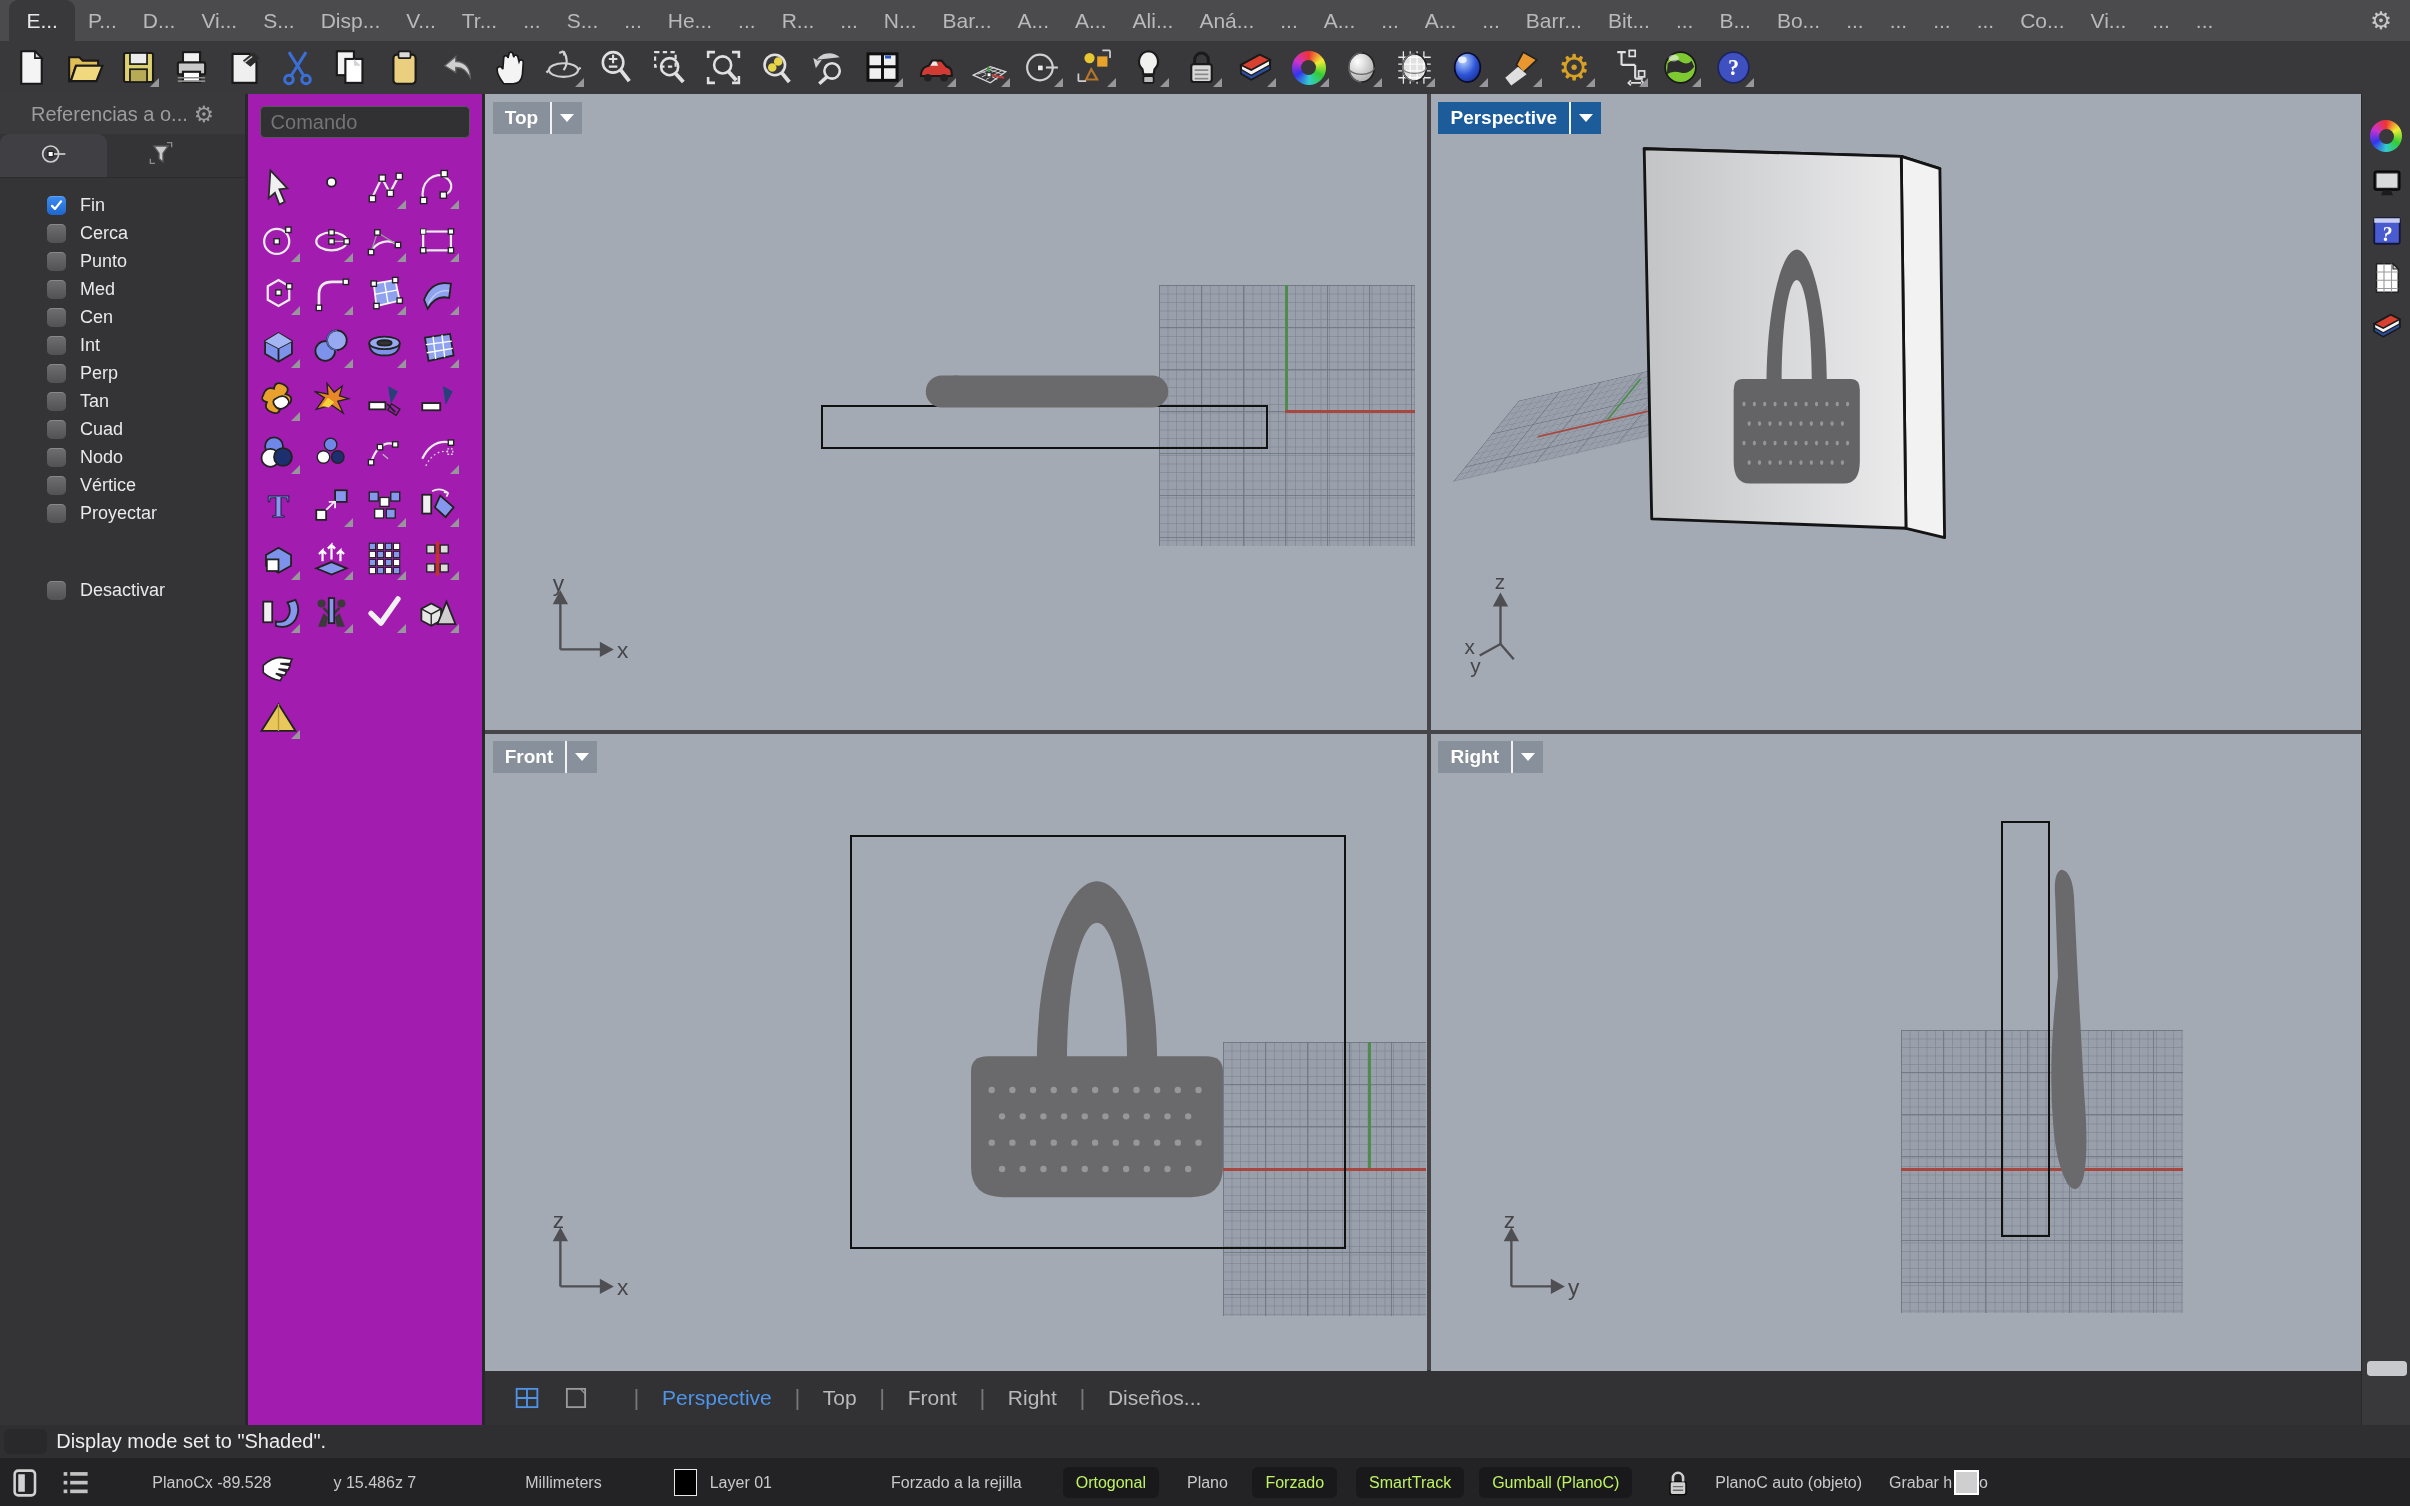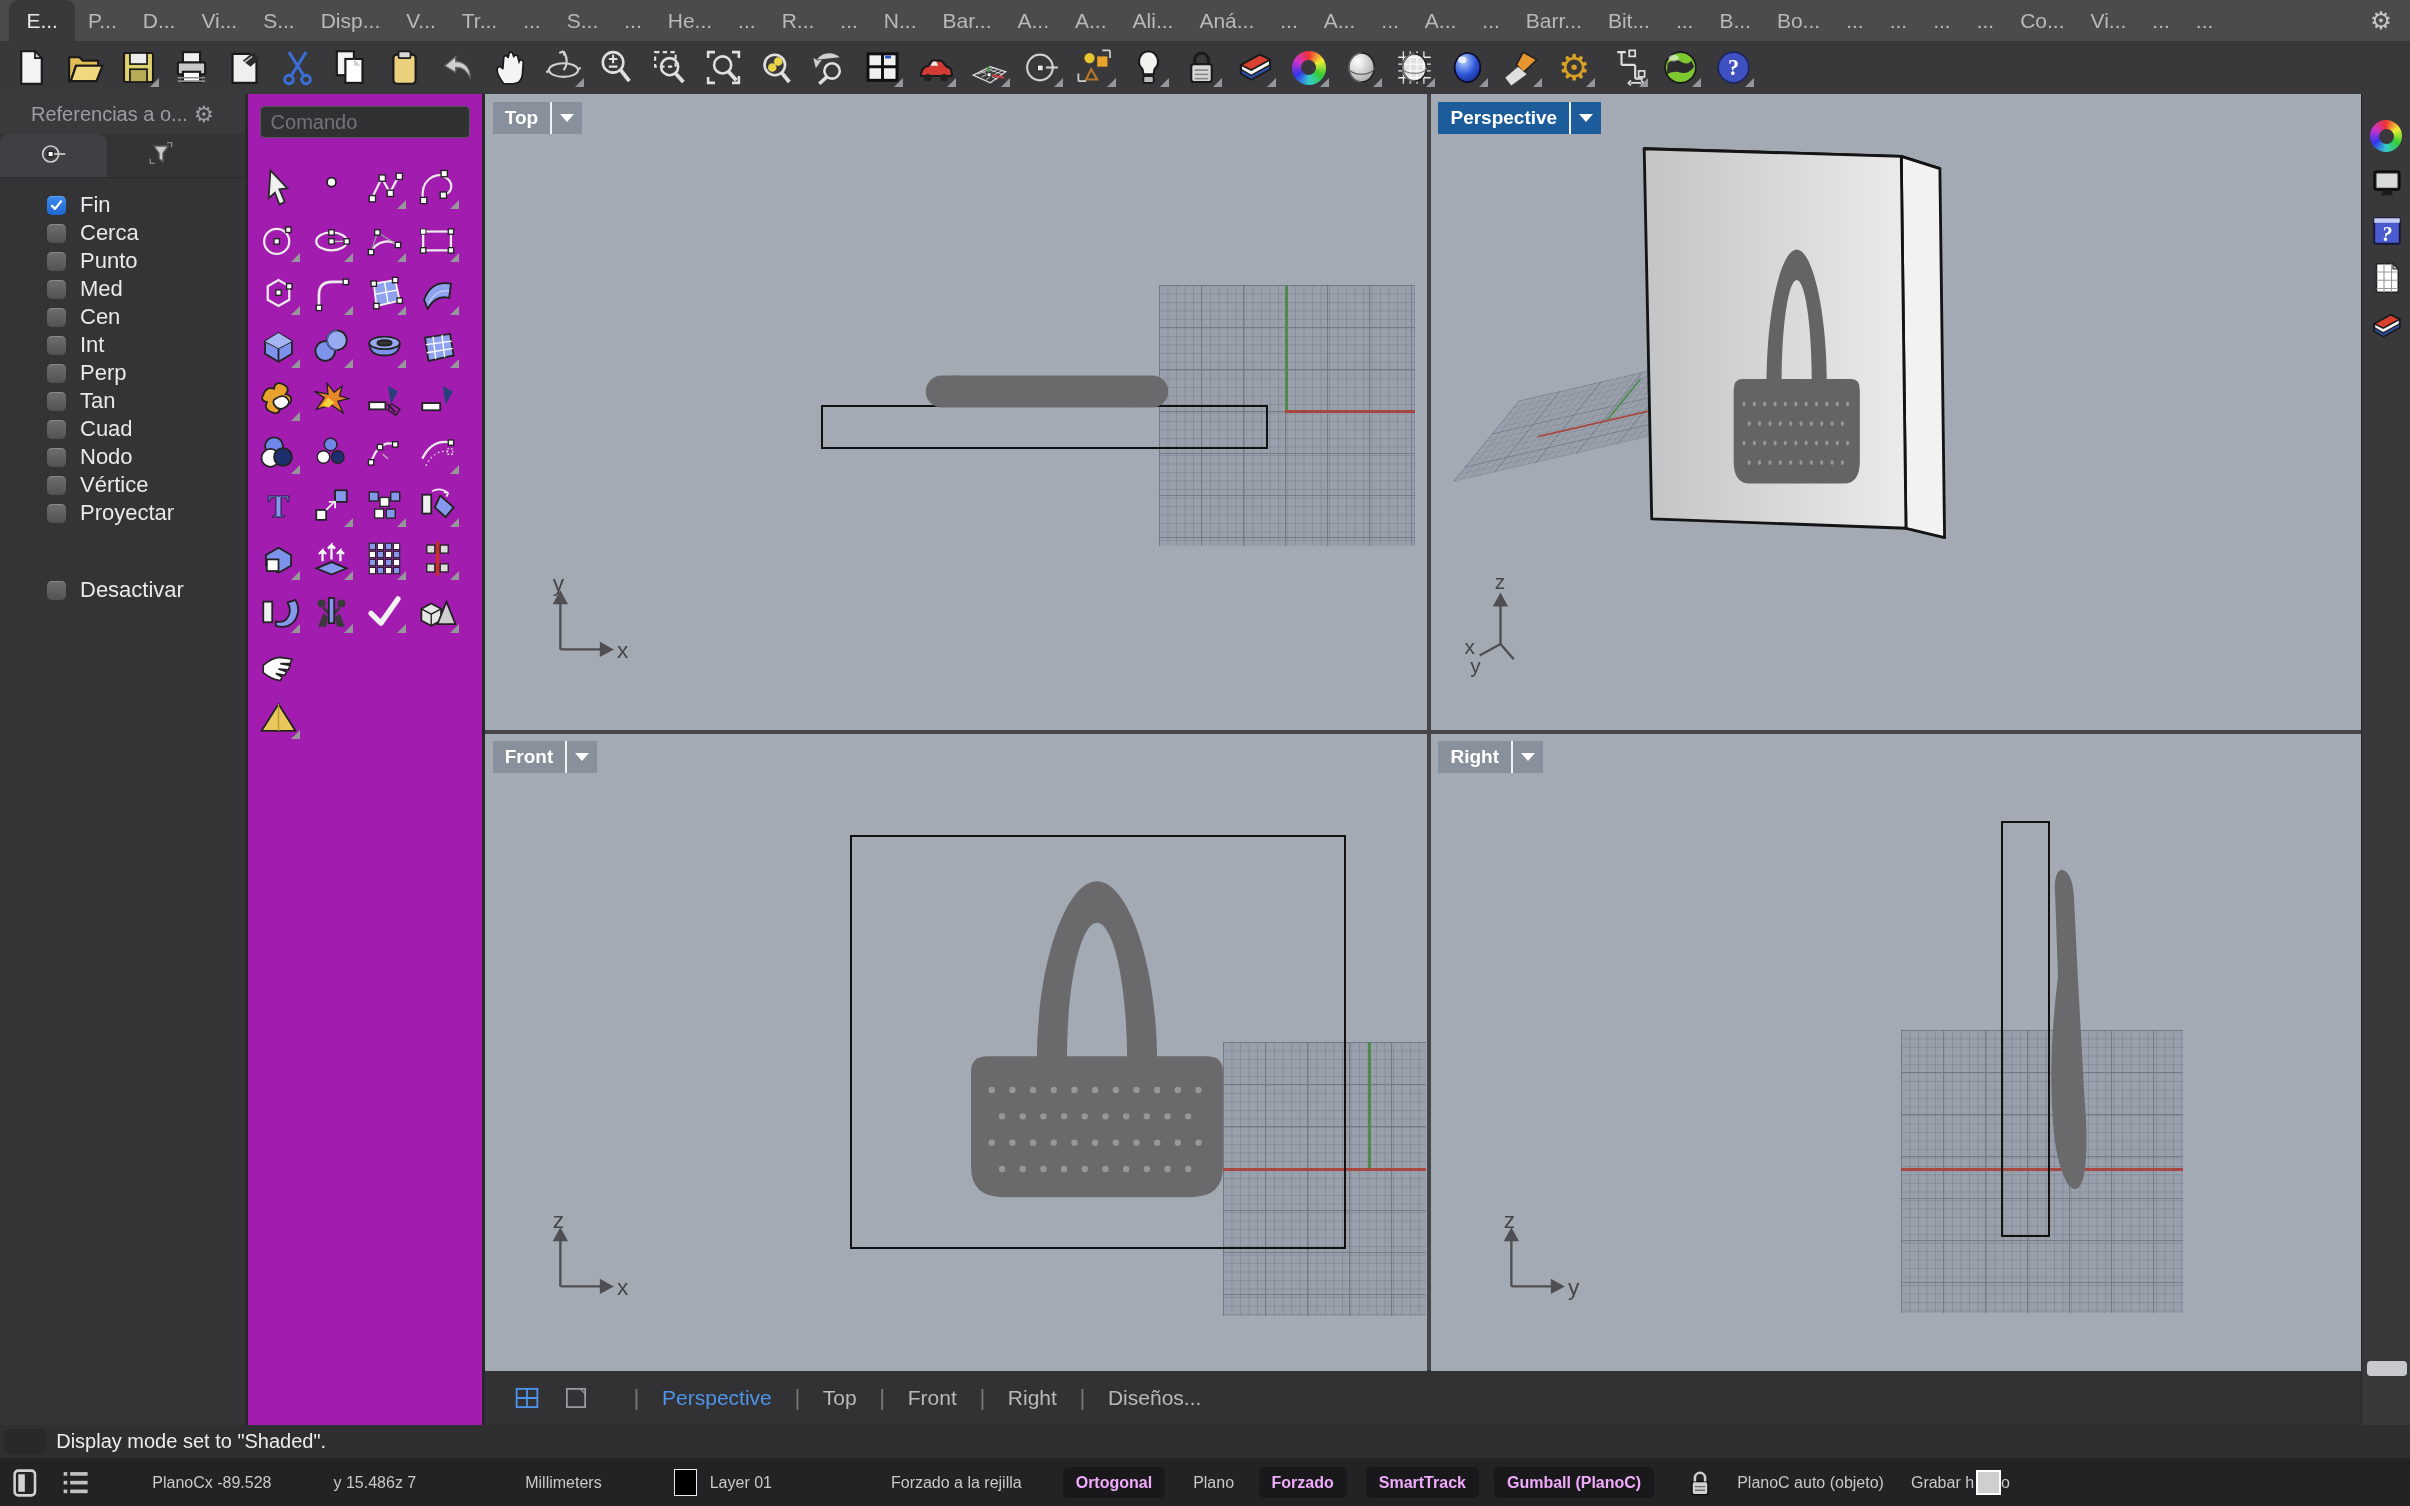--- a/index.html
+++ b/index.html
@@ -25,21 +25,21 @@
   .osnap-title .g{font-size:22.6px;color:#9c9ca0;}
   .osnap-tabs{height:43px;display:flex;border-bottom:1.9px solid #2b2b2d;}
   .otab{width:107px;display:flex;align-items:center;justify-content:center;}
   .otab.active{background:#404044;border-radius:9.4px 9.4px 0 0;}
   .otab svg{width:32px;height:32px;}
   .cb-list{padding:13px 0 0 47px;}
   .cb-row{display:flex;align-items:center;height:28px;}
   .cb{width:19px;height:19px;border-radius:4.7px;background:linear-gradient(#6f6f72,#525255);box-shadow:inset 0 0.9px 0 rgba(255,255,255,.18);flex:0 0 auto;display:flex;align-items:center;justify-content:center;}
   .cb.checked{background:linear-gradient(#3d8cf0,#1f66d0);}
   .cb svg{width:15px;height:15px;}
-  .cb-label{margin-left:14px;font-size:22px;color:#e9e9eb;}
+  .cb-label{margin-left:14px;font-size:18px;color:#e9e9eb;}
   .cb-row.disable{margin-top:49px;}
   
   .palette-panel{width:234px;background:#a21caf;border-right:3.8px solid #28282a;}
   .cmd-wrap{padding:12.2px 12.2px 0 12.2px;}
   .cmd-input{width:100%;box-sizing:border-box;height:32px;background:#313134;border:1.9px solid #57575c;border-radius:4.7px;color:#d8d8d8;font-size:20px;padding:0 9.4px;outline:none;font-family:"Liberation Sans",sans-serif;}
   .cmd-input::placeholder{color:#737378;}
   .palette{margin:24.5px 0 0 5.6px;display:grid;grid-template-columns:repeat(4,53px);grid-auto-rows:53px;}
   .pbtn{position:relative;width:43px;height:43px;margin:3.8px;}
   
   .center{flex:1;display:flex;flex-direction:column;}
@@ -78,21 +78,21 @@
   .tab-sep{color:#77777a;font-size:22.6px;margin:0 22.6px;}
   .vtab{font-size:21px;color:#b9b9bb;white-space:nowrap;}
   .vtab.active{color:#4e94e8;}
   
   .messagebar{height:33px;background:#2f2f31;display:flex;align-items:center;}
   .msg-stub{width:43px;height:24.5px;background:#29292b;border-radius:5.6px;margin-left:3.8px;}
   .msg-text{margin-left:9.4px;font-size:20px;color:#ededee;}
   .statusbar{height:49px;background:#232325;display:flex;align-items:center;font-size:16px;color:#c9c9cb;overflow:hidden;}
   .sic{display:inline-flex;width:32px;height:32px;}
   .sic svg{width:100%;height:100%;}
-  .pill{background:#19191b;border-radius:5.6px;padding:6.6px 13px;font-weight:bold;color:#f0abfc;white-space:nowrap;}
+  .pill{background:#19191b;border-radius:5.6px;padding:6.6px 13px;font-weight:normal;color:#bef264;white-space:nowrap;}
   .swatch{width:21px;height:24.5px;background:#000;border:1.9px solid #e8e8e8;}
   .sb{white-space:nowrap;}
   .ml12{margin-left:11.3px}.ml18{margin-left:17px}.ml64{margin-left:60px}.ml104{}
   .ml66{margin-left:62px}.ml116{margin-left:109px}.ml76{margin-left:72px}.ml14{margin-left:13px}
   .ml126{margin-left:119px}.ml44{margin-left:41px}.ml30{margin-left:28px}.ml26{margin-left:24.5px}
   .ml20{margin-left:19px}.ml16{margin-left:15px}.ml32{margin-left:30px}.ml22{margin-left:21px}.ml46{margin-left:27px}
   .recbox{width:21px;height:21px;background:#cfcfcf;border:2.8px solid #fff;margin-left:1.9px;flex:0 0 auto;}
 </style>
 </head>
 <body>

